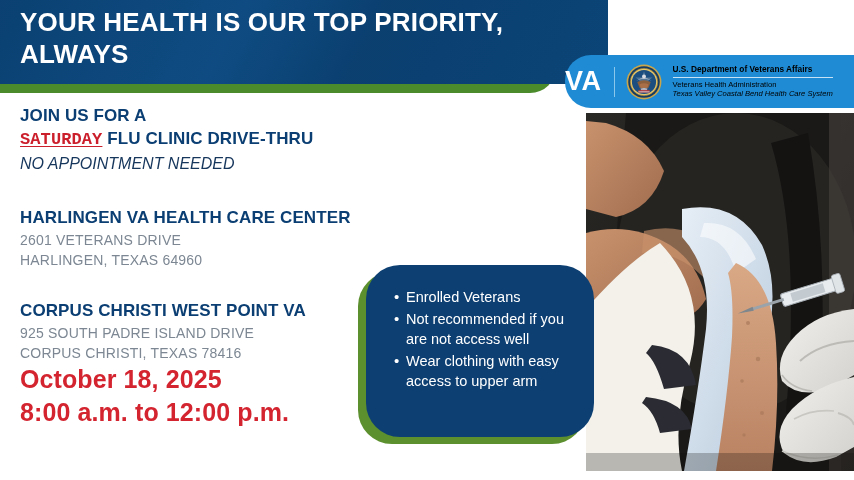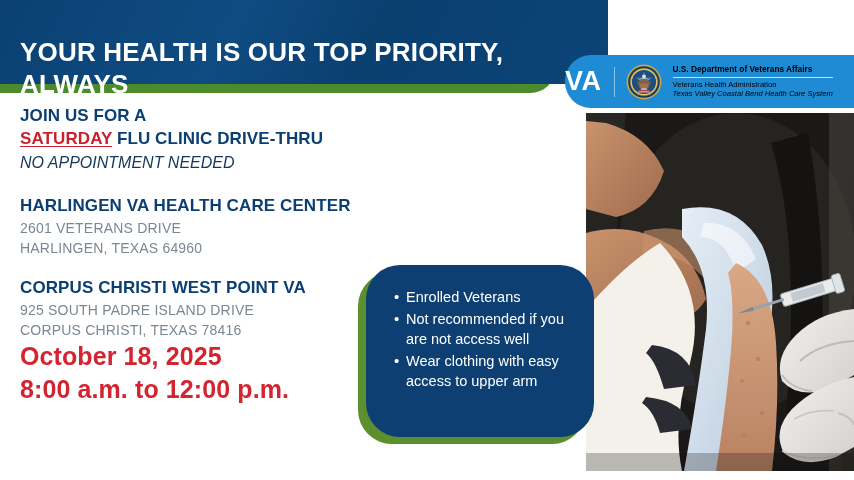--- a/index.html
+++ b/index.html
@@ -22,21 +22,20 @@
   }
   .header-navy:after{
     content:"";position:absolute;left:0;top:0;width:100%;height:100%;
     background:linear-gradient(118deg,#0a3f70 0%,#12528c 38%,#0a3d6c 60%,#0b4578 100%);
     opacity:.55;
   }
   .header-title{
     position:absolute;left:20px;top:6px;width:540px;z-index:3;
     color:#ffffff;font-size:26px;line-height:32px;font-weight:bold;
     letter-spacing:.2px;
-    margin-top:30px;
   }
 
   
   .photo{
     position:absolute;left:586px;top:113px;width:268px;height:358px;
     overflow:hidden;background:#111;
   }
   .photo svg{display:block;}
 
   
@@ -61,25 +60,25 @@
 
   
   .content{position:absolute;left:20px;top:104px;width:360px;}
   .blk{margin-bottom:4px;}
   .l-join{
     color:#0b3f73;font-size:17px;font-weight:bold;line-height:23px;letter-spacing:.1px;
   }
   .l-sat{
     font-size:17px;font-weight:bold;line-height:23px;color:#0b3f73;letter-spacing:.1px;
   }
-  .l-sat .red{color:#cc1f2c;text-decoration:underline;text-underline-offset:2px;}
+  .l-sat .red{color:#cc1f2c;text-decoration:underline;text-underline-offset:2px;font-family:Liberation Mono, monospace;}
   .l-noappt{
     color:#16365c;font-size:16px;font-style:italic;line-height:26px;font-weight:500;
   }
-  .site{margin-top:17px;}
+  .site{margin-top:28px;}
   .site-name{
     color:#0b3f73;font-size:17px;font-weight:bold;line-height:25px;letter-spacing:.1px;
   }
   .site-line{
     color:#7c8793;font-size:14px;line-height:20px;letter-spacing:.2px;
   }
   .datetime{}
   .dt{
     color:#d32430;font-size:25px;font-weight:bold;line-height:33px;letter-spacing:.1px;
   }

